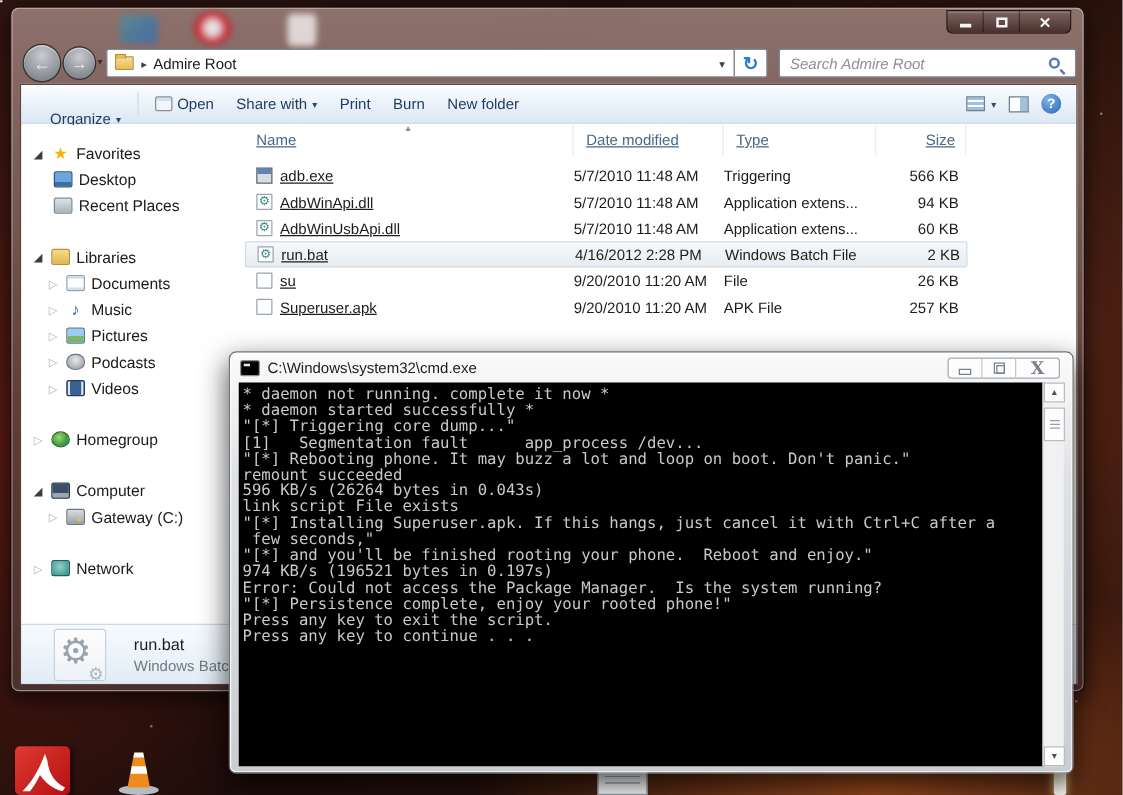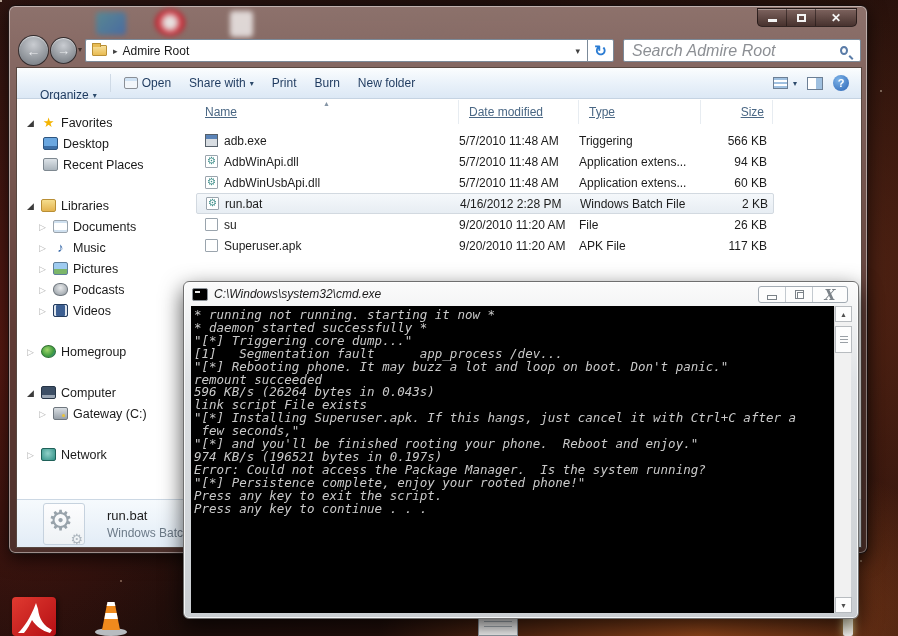--- a/index.html
+++ b/index.html
@@ -47,21 +47,21 @@
     color:#2b7cd3; font-size:15px; font-weight:bold; }
   .foldericon { width:15px; height:11px; margin-left:6px; position:relative;
     background:linear-gradient(180deg,#f7df9a,#e8bb52); border:1px solid #b98f35; border-radius:1px; }
   .foldericon:before { content:""; position:absolute; left:-1px; top:-3px; width:7px; height:3px;
     background:#e8bb52; border:1px solid #b98f35; border-bottom:none; border-radius:1px 1px 0 0; }
   .addrtext { font-size:12px; color:#1a1a1a; margin-left:5px; }
   .addr-arrow { font-size:9px; color:#404040; margin-left:6px; }
   .addr-drop { margin-left:auto; margin-right:7px; font-size:9px; color:#404040; }
   .searchbox { position:absolute; left:614px; top:5px; width:238px; height:23px; background:#fff;
     border:1px solid #7b8a99; border-radius:2px; display:flex; align-items:center; }
-  .searchbox input { flex:1; border:none; outline:none; font-size:16px; font-style:italic; color:#333;
+  .searchbox input { flex:1; border:none; outline:none; font-size:12px; font-style:italic; color:#333;
     padding-left:8px; font-family:"Liberation Sans",sans-serif; background:transparent; }
   .searchbox input::placeholder { color:#8c8f94; font-style:italic; }
   .mag { width:9px; height:9px; border:2px solid #5a7ca8; border-radius:50%; position:relative; margin-right:12px; }
   .mag:after { content:""; position:absolute; width:2px; height:5px; background:#5a7ca8;
     left:8px; top:7px; transform:rotate(-45deg); }
 
   .inner { position:absolute; left:7px; top:61px; width:846px; height:481px; background:#fff;
     border:1px solid #584740; overflow:hidden; }
   .toolbar { position:absolute; left:0; top:0; right:0; height:31px;
     background:linear-gradient(180deg,#fbfdfe,#eaf2fa 50%,#dce8f5);
@@ -103,21 +103,21 @@
   .sic-drive:after { content:""; position:absolute; right:2px; bottom:2px; width:3px; height:3px; border-radius:50%; background:#e8c33a; }
   .sic-network { background:radial-gradient(circle at 45% 40%,#8fd0c8,#2f8f84); border:1px solid #1f6159; }
 
   .filearea { position:absolute; left:178px; top:32px; right:0; bottom:48px; background:#fff; }
   .colhdr { display:flex; height:24px; font-size:12px; color:#4a6784; align-items:center; position:relative;text-decoration:underline; }
   .chc { height:100%; display:flex; align-items:center; padding-left:10px; border-right:1px solid #e7ecf1; }
   .c-name { width:264px; } .c-date { width:120px; } .c-type { width:122px; } .c-size { width:72px; justify-content:flex-end; padding-right:8px; }
   .sortcaret { position:absolute; left:128px; top:0px; font-size:7px; color:#8595a5; }
   .frow { display:flex; height:21px; align-items:center; font-size:12px; color:#1c1c1c; width:578px; margin-left:1px; }
   .frow .fc { display:flex; align-items:center; height:100%; }
-  .fc-name { width:263px; padding-left:9px; gap:6px; }
+  .fc-name { width:263px; padding-left:9px; gap:6px;text-decoration:underline; }
   .fc-date { width:120px; color:#1c1c1c; }
   .fc-type { width:122px; }
   .fc-size { width:66px; justify-content:flex-end; }
   .frow.sel { background:linear-gradient(180deg,#f5f8fb,#e7edf3); border:1px solid #d2d9e0; border-radius:2px; height:21px; }
   .fic { width:13px; height:13px; flex:none; position:relative; }
   .fic-app { background:linear-gradient(180deg,#5b84b8 35%,#d8dde2 35%); border:1px solid #56606a; }
   .fic-page { background:#fff; border:1px solid #9aa4ad; border-radius:1px; }
   .fic-gear:after { content:"⚙"; position:absolute; left:1px; top:-1px; font-size:10px; color:#3f8f8a; }
 
   .details { position:absolute; left:0; right:0; bottom:0; height:48px;
@@ -127,21 +127,21 @@
     border:1px solid #c6d2de; border-radius:3px; position:relative; }
   .bigicon .g1 { position:absolute; left:4px; top:0px; font-size:28px; color:#98a3ab; }
   .bigicon .g2 { position:absolute; right:1px; bottom:-3px; font-size:14px; color:#aeb7bf; }
   .dtexts { margin-left:22px; }
   .dname { font-size:13px; color:#1c1c1c; }
   .dtype { font-size:12px; color:#6c7a88; margin-top:3px; }
 
   
   .cmdwin { position:absolute; left:183px; top:281px; width:676px; height:338px; border-radius:6px; z-index:30;
     background:linear-gradient(180deg,#fbfbfb,#dfe2e5 30%,#c9cdd1);
-    border:1px solid #6f6f6f; box-shadow:inset 0 0 0 1px rgba(255,255,255,.8), 0 8px 22px rgba(0,0,0,.7);font-style:italic; }
+    border:1px solid #6f6f6f; box-shadow:inset 0 0 0 1px rgba(255,255,255,.8), 0 8px 22px rgba(0,0,0,.7); }
   .cmdtitle { position:absolute; left:0; top:0; right:0; height:24px; display:flex; align-items:center; }
   .cmdicon { width:16px; height:13px; background:#000; border:1px solid #8a9096; border-radius:2px; margin-left:8px; position:relative; }
   .cmdicon:after { content:""; position:absolute; left:2px; top:2px; width:5px; height:2px; background:#e8e8e8; }
   .cmdtitletext { font-size:12px; color:#1c1c1c; margin-left:6px; }
   .cmdcaps { position:absolute; right:10px; top:4px; display:flex; height:17px;
     border:1px solid #a3abb3; border-radius:3px; overflow:hidden; background:#fdfdfd; }
   .cmdcap { width:27px; display:flex; align-items:center; justify-content:center; border-right:1px solid #c3c9cf; }
   .cmdcap:last-child { border-right:none; width:34px; }
   .cg-min { width:10px; height:5px; border:1px solid #7a8187; margin-top:5px; }
   .cg-restore { width:9px; height:9px; border:1px solid #7a8187; position:relative; }
@@ -435,21 +435,21 @@
             <span class="fic fic-page"></span>
             <span>Superuser.apk</span>
           </div>
         <div class="fc fc-date">
             <span>9/20/2010 11:20 AM</span>
           </div>
         <div class="fc fc-type">
             <span>APK File</span>
           </div>
         <div class="fc fc-size">
-            <span>117 KB</span>
+            <span>257 KB</span>
           </div>
       </div>
     </div>
 
     <div class="details">
       <div class="bigicon">
         <span class="g1">⚙</span>
         <span class="g2">⚙</span>
       </div>
       <div class="dtexts">
@@ -470,21 +470,21 @@
         </div>
       <div class="cmdcap">
           <span class="cg-restore"></span>
         </div>
       <div class="cmdcap">
           <span class="cg-x">X</span>
         </div>
     </div>
   </div>
   <div class="console">
-    <div class="cline">* running not running. starting it now *</div>
+    <div class="cline">* daemon not running. complete it now *</div>
     <div class="cline">* daemon started successfully *</div>
     <div class="cline">"[*] Triggering core dump..."</div>
     <div class="cline">[1]   Segmentation fault      app_process /dev...</div>
     <div class="cline">"[*] Rebooting phone. It may buzz a lot and loop on boot. Don't panic."</div>
     <div class="cline">remount succeeded</div>
     <div class="cline">596 KB/s (26264 bytes in 0.043s)</div>
     <div class="cline">link script File exists</div>
     <div class="cline">"[*] Installing Superuser.apk. If this hangs, just cancel it with Ctrl+C after a</div>
     <div class="cline"> few seconds,"</div>
     <div class="cline">"[*] and you'll be finished rooting your phone.  Reboot and enjoy."</div>

